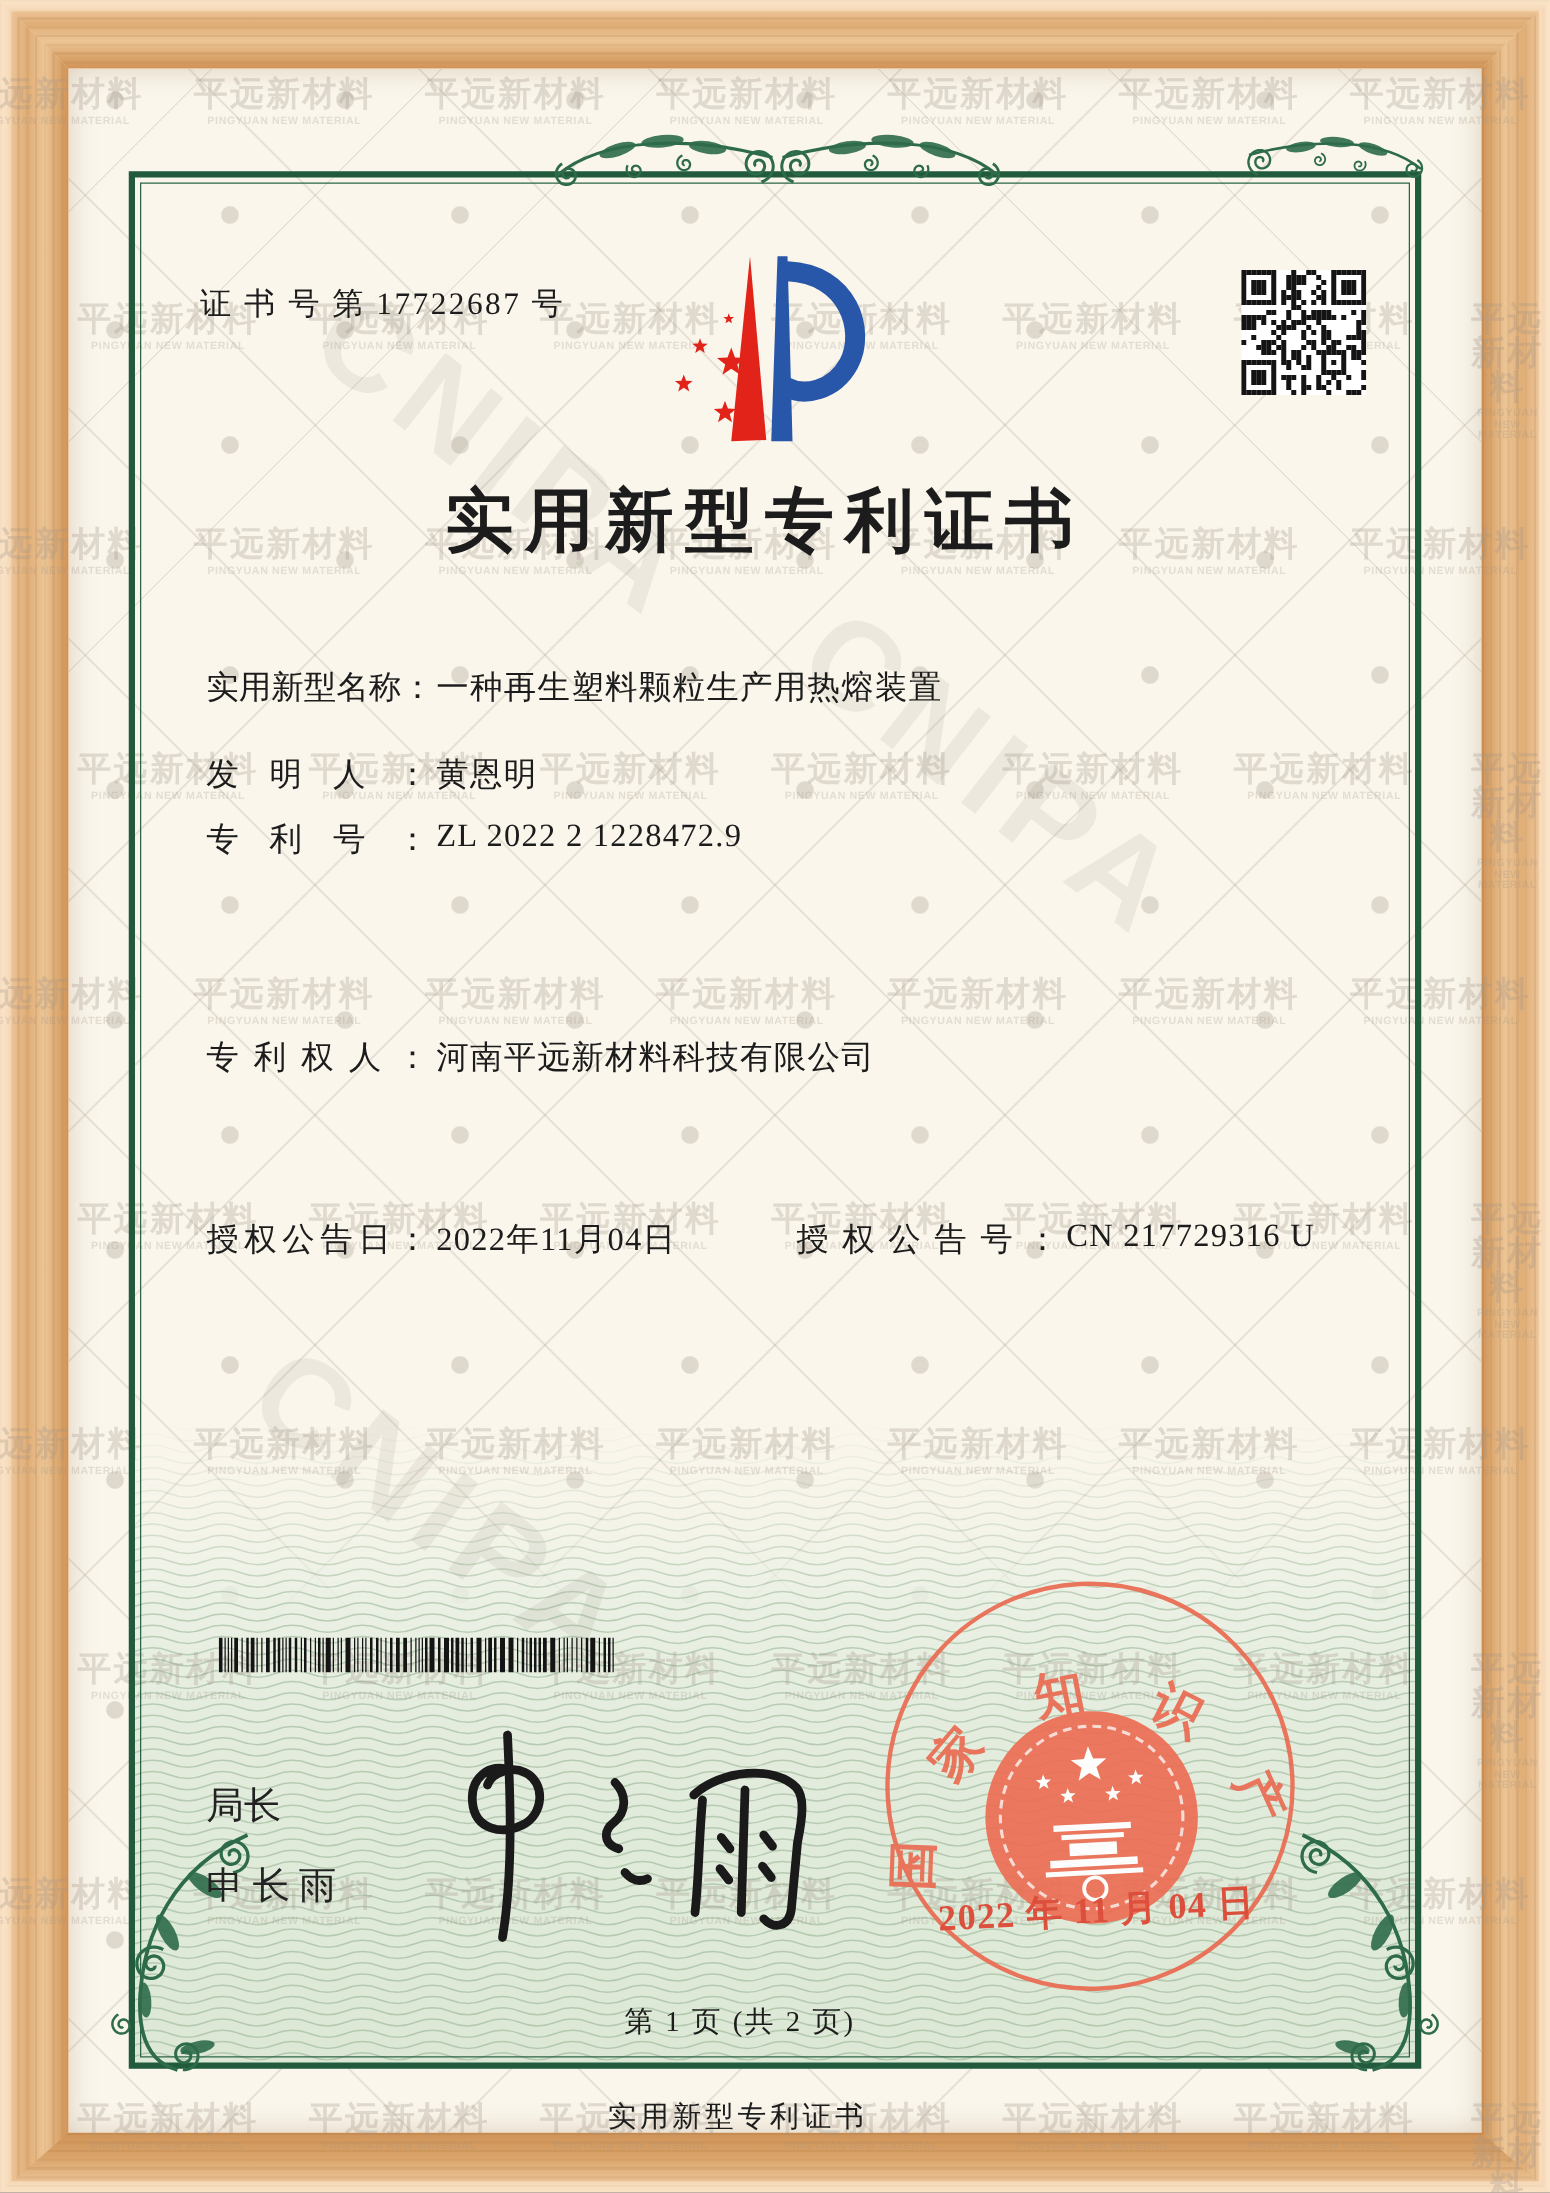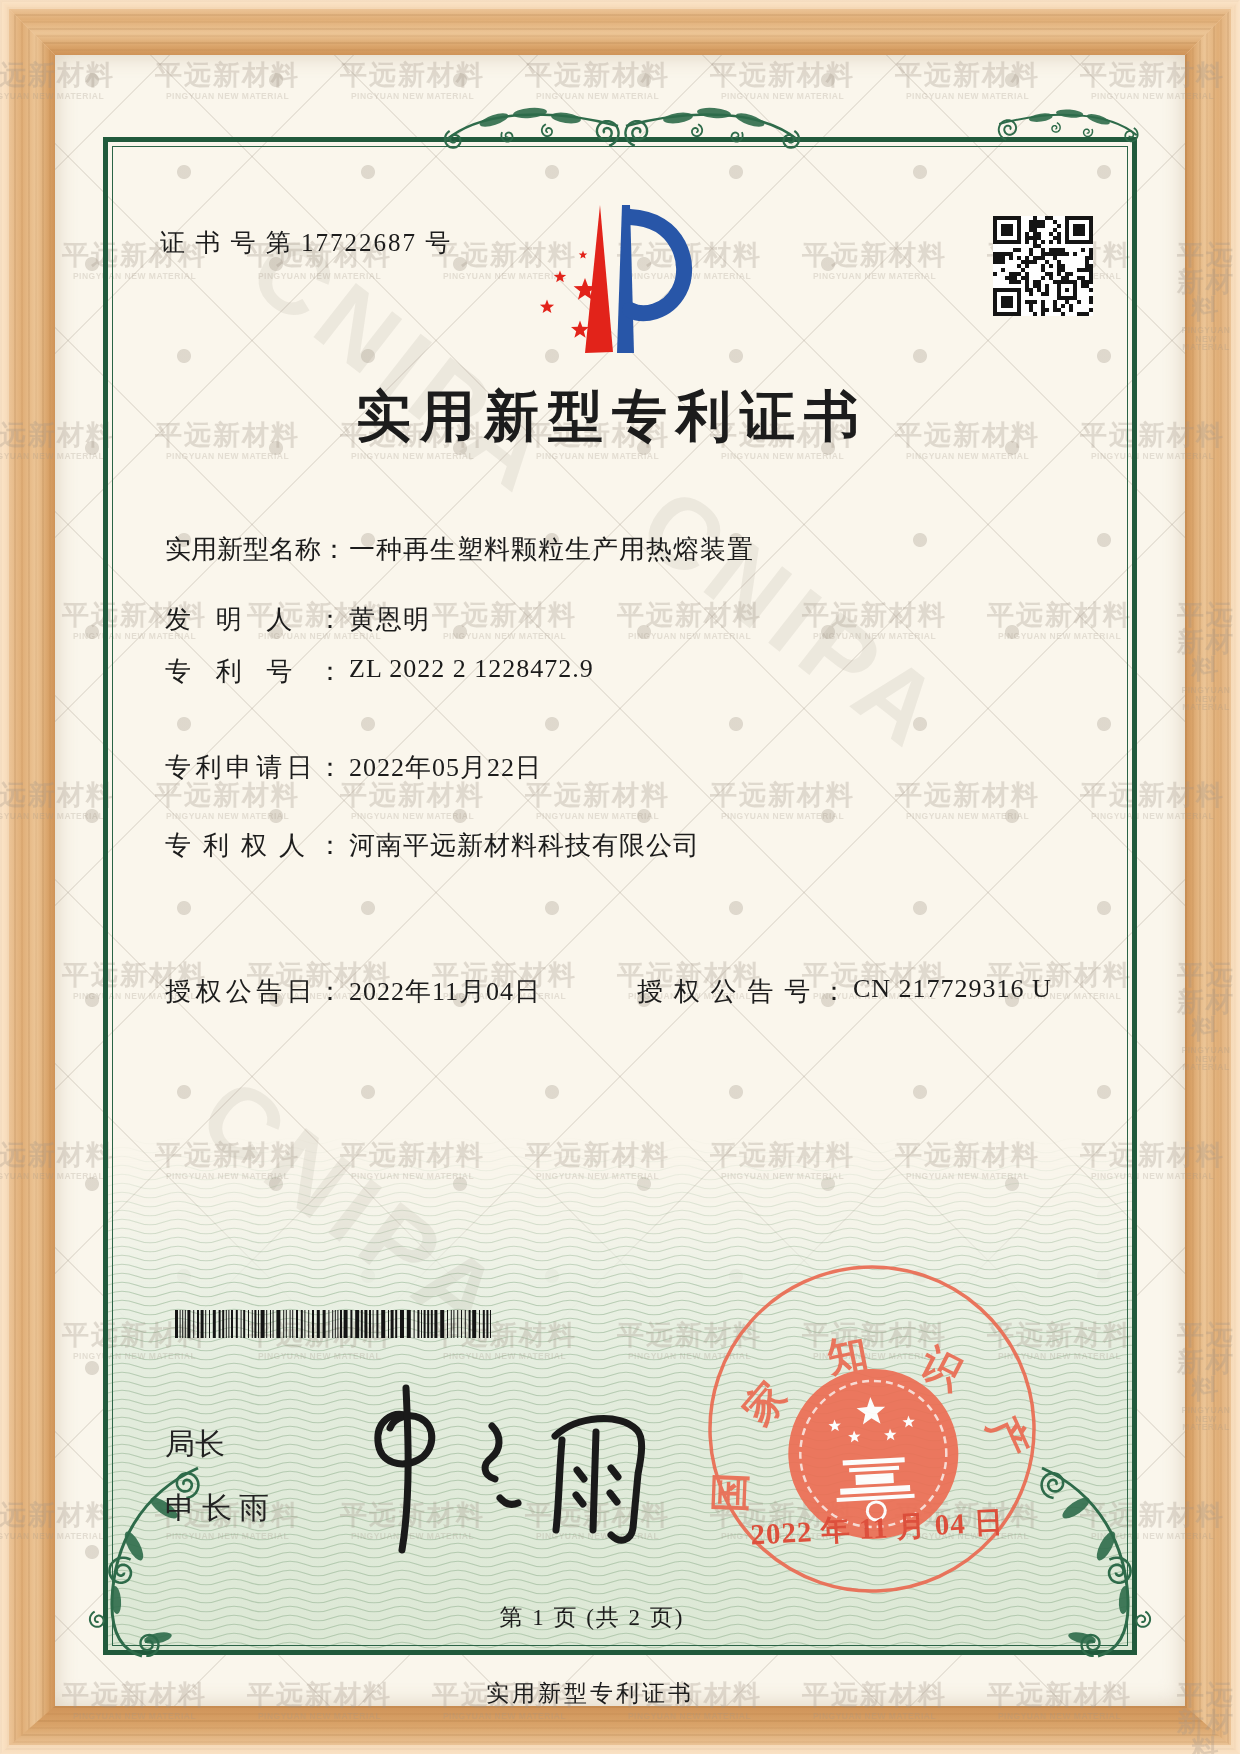--- a/index.html
+++ b/index.html
@@ -801,23 +801,20 @@
 
     <div class="abs frow" style="top:532px">
       <span class="flabel">实用新型名称：</span><span class="fvalue">一种再生塑料颗粒生产用热熔装置</span>
     </div>
     <div class="abs frow" style="top:602px">
       <span class="flabel">发明人：</span><span class="fvalue">黄恩明</span>
     </div>
     <div class="abs frow" style="top:654px">
       <span class="flabel">专利号：</span><span class="fvalue">ZL 2022 2 1228472.9</span>
     </div>
-    <div class="abs frow" style="top:750px">
-      <span class="flabel">专利申请日：</span><span class="fvalue">2022年05月22日</span>
-    </div>
     <div class="abs frow" style="top:828px">
       <span class="flabel">专利权人：</span><span class="fvalue">河南平远新材料科技有限公司</span>
     </div>
     <div class="abs frow" style="top:974px;width:960px">
       <span class="flabel">授权公告日：</span><span class="fvalue">2022年11月04日</span>
       <span class="grant2">
         <span class="flabel2">授权公告号：</span><span class="fvalue">CN 217729316 U</span>
       </span>
     </div>
 

